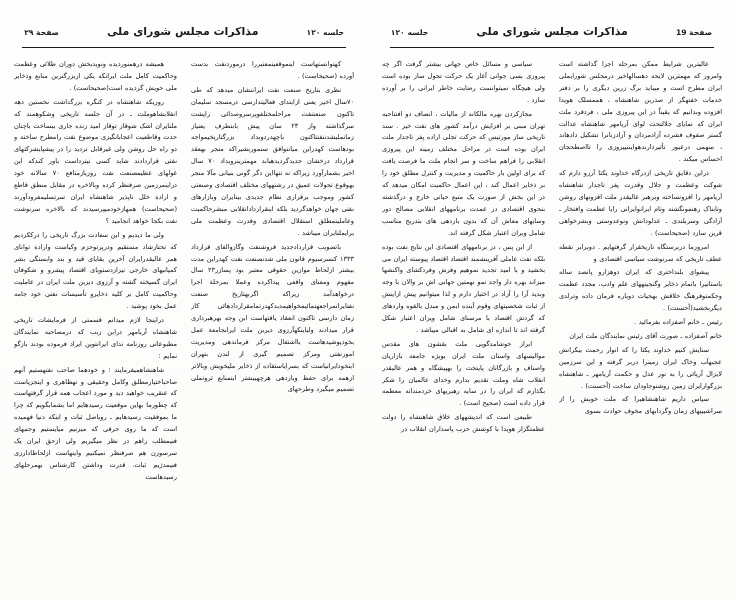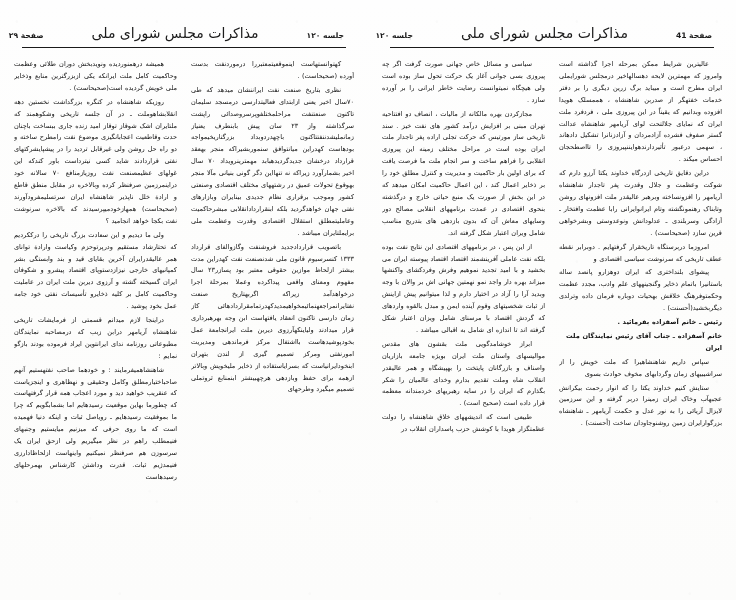--- a/index.html
+++ b/index.html
@@ -59,22 +59,22 @@
   .hdr-cell {
     font-size: 7.6px;
     font-weight: bold;
     letter-spacing: 0.2px;
     color: #1b1b1b;
     white-space: nowrap;
     line-height: 1;
     margin-left: 48px;
   }
   .hdr-center {
-    font-size: 14px;
-    font-weight: normal;
+    font-size: 11px;
+    font-weight: bold;
   }
 
   .header-rule {
     height: 0;
     border-top: 1.6px solid #1a1a1a;
     margin: 1px 8px 0 8px;
   }
 
   .columns {
     display: flex;
@@ -97,57 +97,57 @@
     line-height: 1.82;
     text-align: justify;
     text-justify: inter-word;
     text-indent: 13px;
     word-spacing: 0.4px;
     color: #171717;
   }
   p.para.rightend { text-align: right; text-indent: 0; }
 
   .speaker {
-    font-weight: bold;
+    font-weight: normal;
     color: #000000;
   }
 
   
   .col { filter: contrast(1.04) brightness(0.995); }
 </style>
 </head>
 <body>
 
 <div class="scan-surface"></div>
 
 <div class="spread">
 
   <div class="page">
     <div class="page-header">
-      <span class="hdr-cell">صفحة 41</span>
+      <span class="hdr-cell">صفحة 19</span>
       <span class="hdr-cell hdr-center">مذاکرات مجلس شورای ملی</span>
       <span class="hdr-cell">جلسه ۱۲۰</span>
     </div>
     <div class="header-rule"></div>
 
     <div class="columns">
 
       <div class="col">
         <p class="para">عالیترین شرایط ممکن بمرحله اجرا گذاشته است وامروز که مهمترین لایحه دهسالهاخیر درمجلس شورایملی ایران مطرح است و میباید برگ زرین دیگری را بر دفتر خدمات خفتهگر از صدربن شاهنشاه ، هممسلک هویدا افزوده وبدانیم که یقیناً در این پیروزی ملی ، فردفرد ملت ایران که نمایای جلالتحت لوای آریامهر شاهنشاه عدالت گستر صفوف فشرده آزادمردان و آزادزنانرا تشکیل دادهاند ، سهمی درعبور تأثیردارندهوایننپیروزی را تااصطحجان احساس میکند .</p>
         <p class="para">دراین دقایق تاریخی ازدرگاه خداوند یکتا آرزو دارم که شوکت وعظمت و جلال وقدرت پغر تاجدار شاهنشاه آریامهر را افزونساخته وبرهبر عالیقدر ملت افزونهای روشن وتابناک رهنمونگشته وتام ایرانوایرانی رابا عظمت وافتخار ـ آزادگی وسربلندی ـ عدلودانش ونوعدوستی وبشرخواهی قرین سازد (صحیحاست) .</p>
         <p class="para">امروزما دربرستگاه تاریخقرار گرفتهایم . دوبرابر نقطه عطف تاریخی که سرنوشت سیاسی اقتصادی و</p>
         <p class="para">پیشوای بلنداختری که ایران دوهزارو پانصد ساله باستانیرا باتمام ذخایر وگنجینههای علم وادب، مجدد عظمت وحکمتوفرهنگ خلاقش بهحیات دوباره فرمان داده وترلدی دیگربخشید(أحسنت) .</p>
         <p class="para rightend speaker">رئیس ـ خانم آصفزاده بفرمائید .</p>
-        <p class="para rightend speaker">خانم آصفزاده ـ جناب آقای رئیس نمایندگان ملت ایران</p>
+        <p class="para rightend speaker">خانم آصفزاده ـ صورت آقای رئیس نمایندگان ملت ایران</p>
+        <p class="para">ستایش کنیم خداوند یکتا را که انوار رحمت بیکرانش عجبهآب وخاک ایران زمینرا دربر گرفته و این سرزمین لایزال آریائی را به نور عدل و حکمت آریامهر ـ شاهنشاه بزرگوارایران زمین روشنوجاودان ساخت (أحسنت) .</p>
         <p class="para">سپاس داریم شاهنشاهیرا که ملت خویش را از سراشیبیهای زمان وگردابهای مخوف حوادث بسوی</p>
-        <p class="para">ستایش کنیم خداوند یکتا را که انوار رحمت بیکرانش عجبهآب وخاک ایران زمینرا دربر گرفته و این سرزمین لایزال آریائی را به نور عدل و حکمت آریامهر ـ شاهنشاه بزرگوارایران زمین روشنوجاودان ساخت (أحسنت) .</p>
       </div>
 
       <div class="col">
-        <p class="para">سیاسی و مسائل خاص جهانی صورت گرفت اگر چه پیروزی بسی جوانی آغاز یک حرکت تحول ساز بوده است ولی هیچگاه نمیتوانست رضایت خاطر ایرانی را بر آورده سازد .</p>
+        <p class="para">سیاسی و مسائل خاص جهانی بیشتر گرفت اگر چه پیروزی بسی جوانی آغاز یک حرکت تحول ساز بوده است ولی هیچگاه نمیتوانست رضایت خاطر ایرانی را بر آورده سازد .</p>
         <p class="para">مجازکردن بهره مالکانه از مالیات ، انصاف دو افتتاحیه تهران مبنی بر افزایش درآمد کشور های نفت خیز . سند تاریخی ساز مورتیس که حرکت تجلی اراده پغر تاجدار ملت ایران بوده است در مراحل مختلف زمینه این پیروزی انقلابی را فراهم ساخت و سر انجام ملت ما فرصت یافت که برای اولین بار حاکمیت و مدیریت و کنترل مطلق خود را بر ذخایر اعمال کند ، این اعمال حاکمیت امکان میدهد که در این بخش از صورت یک منبع حیاتی خارج و درگذشته بنحوی اقتصادی در عمدت برنامههای انقلابی مصالح دور وسایهای معاش آن که بدون بازدهی های بتدریج مناسب شامل ویران اعتبار شکل گرفته اند.</p>
         <p class="para">از این پس ، در برنامههای اقتصادی این نتایج نفت بوده بلکه نفت عاملی آفرینشمند اقتصاد اقتصاد پیوسته ایران می بخشید و با امید تجدید نموهیم وفرش وفردکشای واکنشها میزاند بهره دار واجد نمو نهمتین جهانی اش بر والان با وجه وبدید آرا را آزاد در اختیار دارم و لذا میتوانیم پیش ازاینش از ثبات شخصیتهای وقوم آینده ایمن و مبدل بالقوه واردهای که گردش اقتصاد با مرسنای شامل ویزان اعتبار شکل گرفته اند تا اندازه ای شامل به اقبالی میباشد .</p>
         <p class="para">ابراز خوشامدگویی ملت بقشون های مقدس موالیسهای واستان ملت ایران بویژه جامعه بازاریان واصناف و بازرگانان پایتخت را بهپیشگاه و همر عالیقدر انقلاب شاه وملت تقدیم بدارم وخدای عالمیان را شکر بگذارم که ایران را در سایه رهبریهای خردمندانه معظمه قرار داده است (صحیح است) .</p>
         <p class="para">طبیعی است که اندیشههای خلاق شاهنشاه را دولت عظمتگزار هویدا با کوشش حزب پاسداران انقلاب در</p>
       </div>
     </div>
   </div>
 
   <div class="page">
     <div class="page-header">

